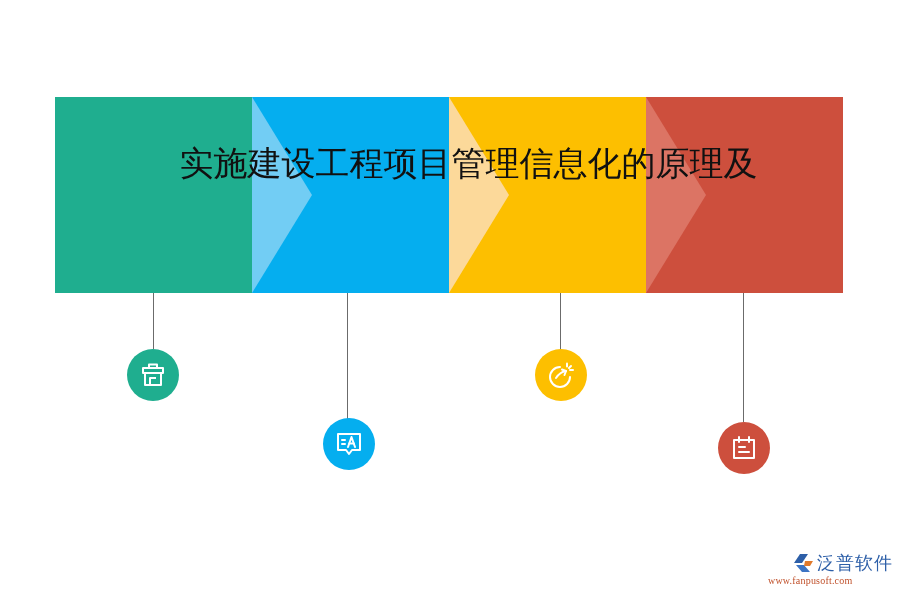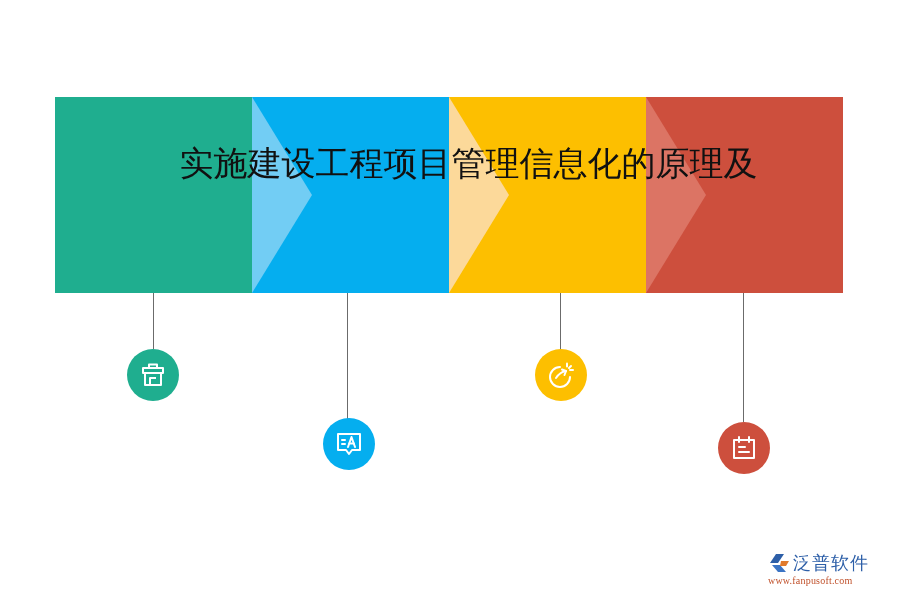--- a/index.html
+++ b/index.html
@@ -26,21 +26,21 @@
       position: absolute; width: 1px; background: #6b6b6b; top: 293px;
     }
     .icon-circle {
       position: absolute; width: 52px; height: 52px; border-radius: 50%;
       display: flex; align-items: center; justify-content: center;
     }
     .icon-circle svg { width: 30px; height: 30px; }
     .logo {
       position: absolute; left: 768px; top: 552px; width: 125px; height: 40px;
     }
-    .logo-row { display: flex; align-items: center; }
+    .logo-row { display: flex; align-items: center; justify-content: flex-end; }
     .logo-mark { width: 22px; height: 20px; margin-right: 3px; }
     .logo-cn {
       font-family: "DejaVu Sans", "Liberation Sans", sans-serif;
       font-size: 18px; color: #2d5fa8; letter-spacing: 1px; line-height: 22px;
     }
     .logo-url {
       font-family: Liberation Serif, serif;
       font-size: 10px; color: #c0502a; line-height: 12px; margin-top: 1px;
       letter-spacing: 0.2px;
     }

